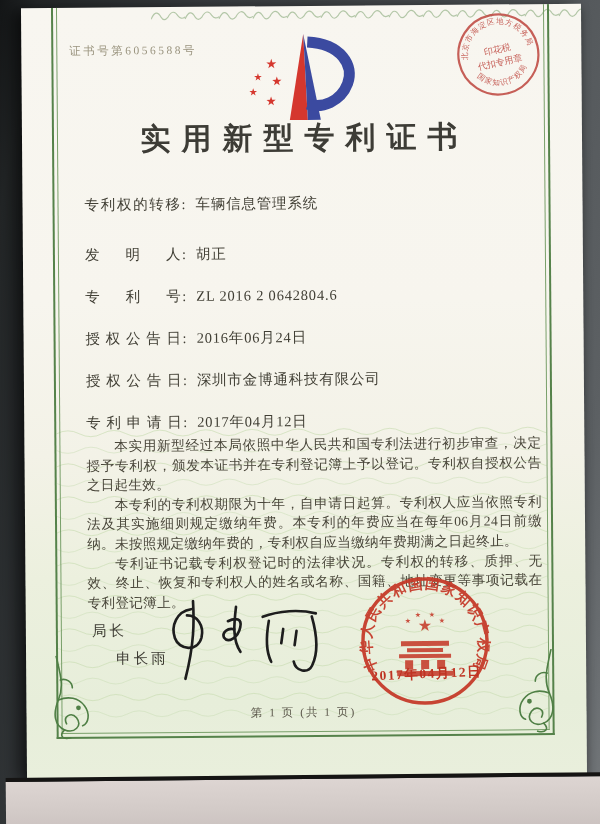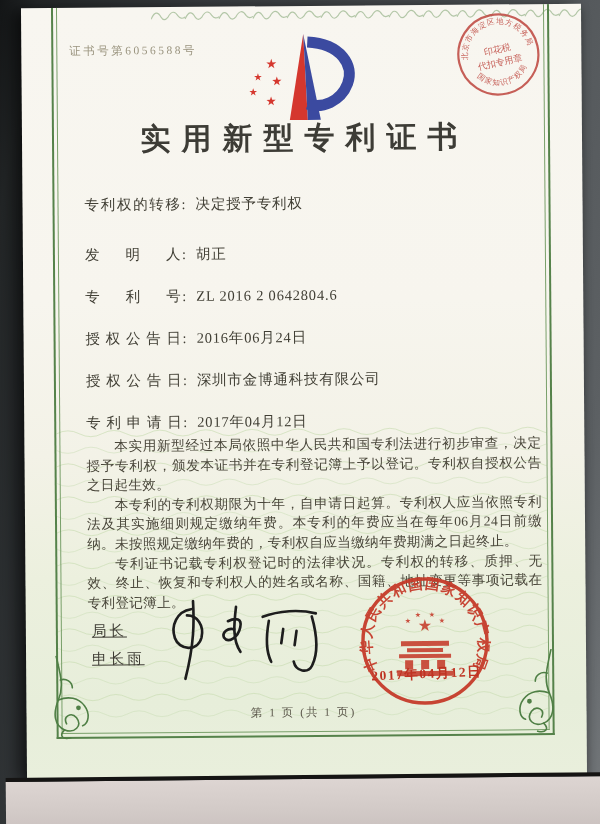--- a/index.html
+++ b/index.html
@@ -41,22 +41,22 @@
     font-size:30px;font-weight:700;color:#3d3c36;letter-spacing:11px;text-indent:11px;}
   .fields{left:62px;top:187px;width:454px;font-size:14.5px;color:#413f35;}
   .field-row{height:20px;line-height:20px;margin-bottom:22px;white-space:nowrap;}
   .field-row:first-child{margin-bottom:30px;}
   .flabel{display:inline-block;width:96px;text-align:justify;text-align-last:justify;letter-spacing:.5px;}
   .fcolon{display:inline-block;margin:0 10px 0 1px;}
   .fvalue{letter-spacing:.8px;}
   .paras{left:62px;top:429px;width:455px;font-size:13.6px;line-height:19.6px;
     color:#49463a;text-align:justify;}
   .paras p{margin:0;text-indent:2.05em;letter-spacing:.3px;}
-  .sig{left:66px;top:614px;font-size:14.5px;color:#3d3b33;letter-spacing:3px;text-decoration:underline;}
-  .sig .name{margin-top:9px;}
+  .sig{left:66px;top:614px;font-size:14.5px;color:#3d3b33;letter-spacing:3px;}
+  .sig .name{margin-top:9px;margin-left:24px;}
   .signature{left:134px;top:588px;width:170px;height:90px;}
   .seal{left:327px;top:564px;width:144px;height:144px;opacity:.93;}
   .seal-date{left:345px;top:660px;font-size:13.5px;color:#bf3322;letter-spacing:1.5px;
     transform:rotate(-2deg);font-weight:600;}
   .footer{left:30px;top:699px;width:494px;text-align:center;font-size:11.5px;
     color:#5a564a;letter-spacing:2px;}
   .waves{left:32px;top:420px;}
   .top-orn{left:130px;top:0;opacity:.6;}
 </style>
 </head>
@@ -149,21 +149,21 @@
       <textPath href="#arcBot" startOffset="50%" text-anchor="middle">国家知识产权局</textPath>
     </text>
     <text x="0" y="-2" font-size="9" fill="#bf4a42" text-anchor="middle">印花税</text>
     <text x="0" y="11" font-size="9" fill="#bf4a42" text-anchor="middle">代扣专用章</text>
   </svg>
 
   <div class="abs title">实用新型专利证书</div>
 
   <div class="abs fields">
     <div class="field-row">
-      <span class="flabel">专利权的转移</span><span class="fcolon">:</span><span class="fvalue">决定授予专利权</span>
+      <span class="flabel">专利权的转移</span><span class="fcolon">:</span><span class="fvalue">车辆信息管理系统</span>
     </div>
     <div class="field-row">
       <span class="flabel">发明人</span><span class="fcolon">:</span><span class="fvalue">胡正</span>
     </div>
     <div class="field-row">
       <span class="flabel">专利号</span><span class="fcolon">:</span><span class="fvalue">ZL 2016 2 0642804.6</span>
     </div>
     <div class="field-row">
       <span class="flabel">授权公告日</span><span class="fcolon">:</span><span class="fvalue">2016年06月24日</span>
     </div>

